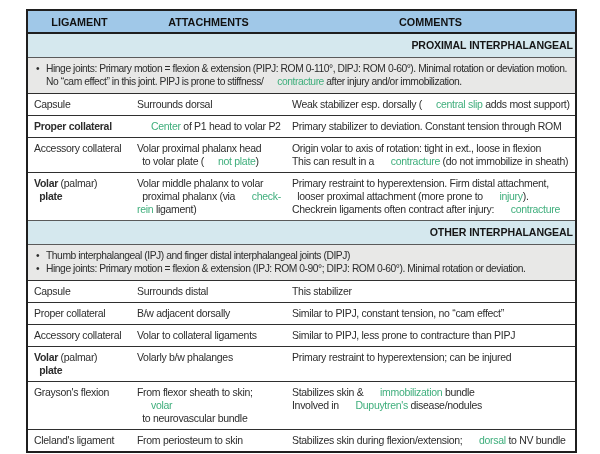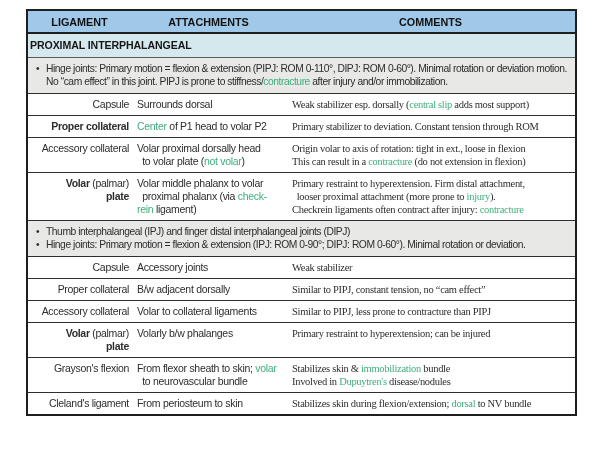--- a/index.html
+++ b/index.html
@@ -36,33 +36,33 @@
     font-size:10.5px;line-height:13px;letter-spacing:-0.3px;
     padding:4px 4px 4px 6px;
     border-top:1.4px solid var(--rowline);
     white-space:pre-wrap;
   }
   td.section-title{
     background:var(--section-bg);
     border-top:1.8px solid var(--sectline);
     border-bottom:1.8px solid var(--sectline);
     font-weight:bold;font-size:10.6px;color:#161616;
-    text-align:left;padding:5px 2px;white-space:normal;letter-spacing:-0.1px;
+    text-align:right;padding:5px 2px;white-space:normal;letter-spacing:-0.1px;
   }
   td.notes-cell{
     background:var(--note-bg);
     padding:4px 8px 5px 8px;
   }
   .note{display:flex;align-items:flex-start;}
   .note-text{flex:1;white-space:normal;font-size:10.3px;letter-spacing:-0.45px;line-height:13px;}
   .bullet{width:10px;flex:0 0 10px;font-size:10.3px;line-height:13px;}
-  .green{color:var(--green);}
+  .green{color:var(--green);margin-left:14px;}
   .b{font-weight:bold;}
-  td.col-lig{padding-right:2px;text-align:right;}
-  td.col-com{padding-right:4px;font-family:Liberation Serif, serif;}
+  td.col-lig{padding-right:2px;}
+  td.col-com{padding-right:4px;}
 </style>
 </head>
 <body>
 
 <div class="page">
   <table class="lig-table">
     <colgroup>
       <col class="c1">
         <col class="c2">
         <col class="c3">
@@ -90,45 +90,48 @@
   </tr>
 
   <tr>
     <td class="col-lig"><span class="b">Proper collateral</span></td>
     <td class="col-att"><span class="green">Center</span><span> of P1 head to volar P2</span></td>
     <td class="col-com"><span>Primary stabilizer to deviation. Constant tension through ROM</span></td>
   </tr>
 
   <tr>
     <td class="col-lig"><span>Accessory collateral</span></td>
-    <td class="col-att"><span>Volar proximal dorsally head
-  to volar plate (</span><span class="green">not volar</span><span>)</span></td>
+    <td class="col-att"><span>Volar proximal phalanx head
+  to volar plate (</span><span class="green">not plate</span><span>)</span></td>
     <td class="col-com"><span>Origin volar to axis of rotation: tight in ext., loose in flexion
-This can result in a </span><span class="green">contracture</span><span> (do not extension in flexion)</span></td>
+This can result in a </span><span class="green">contracture</span><span> (do not immobilize in sheath)</span></td>
   </tr>
 
   <tr>
     <td class="col-lig"><span class="b">Volar</span><span> (palmar)
   </span><span class="b">plate</span></td>
     <td class="col-att"><span>Volar middle phalanx to volar
   proximal phalanx (via </span><span class="green">check-rein</span><span> ligament)</span></td>
     <td class="col-com"><span>Primary restraint to hyperextension. Firm distal attachment,
   looser proximal attachment (more prone to </span><span class="green">injury</span><span>).
 Checkrein ligaments often contract after injury: </span><span class="green">contracture</span></td>
   </tr>
 
+  <tr>
+    <td colspan="3" class="section-title">OTHER INTERPHALANGEAL</td>
+  </tr>
 
   <tr>
     <td colspan="3" class="notes-cell"><div class="note"><span class="bullet">•</span><div class="note-text"><span>Thumb interphalangeal (IPJ) and finger distal interphalangeal joints (DIPJ)</span></div></div><div class="note"><span class="bullet">•</span><div class="note-text"><span>Hinge joints: Primary motion = flexion &amp; extension (IPJ: ROM 0-90°; DIPJ: ROM 0-60°). Minimal rotation or deviation.</span></div></div></td>
   </tr>
 
   <tr>
     <td class="col-lig"><span>Capsule</span></td>
-    <td class="col-att"><span>Accessory joints</span></td>
-    <td class="col-com"><span>Weak stabilizer</span></td>
+    <td class="col-att"><span>Surrounds distal</span></td>
+    <td class="col-com"><span>This stabilizer</span></td>
   </tr>
 
   <tr>
     <td class="col-lig"><span>Proper collateral</span></td>
     <td class="col-att"><span>B/w adjacent dorsally</span></td>
     <td class="col-com"><span>Similar to PIPJ, constant tension, no “cam effect”</span></td>
   </tr>
 
   <tr>
     <td class="col-lig"><span>Accessory collateral</span></td>

